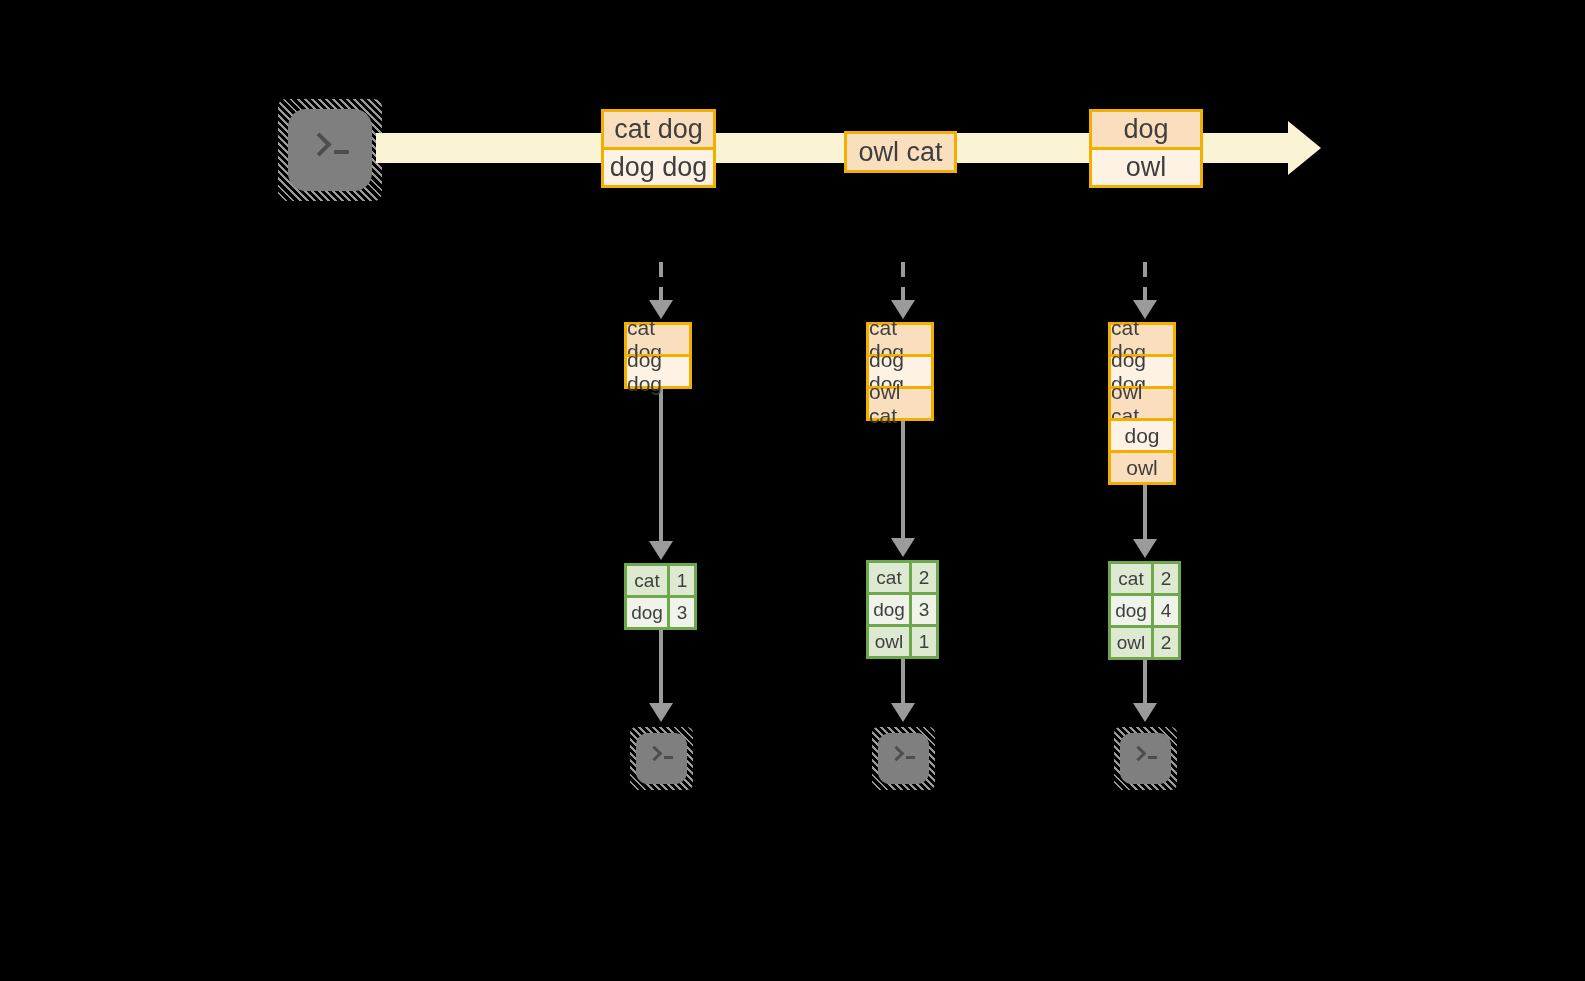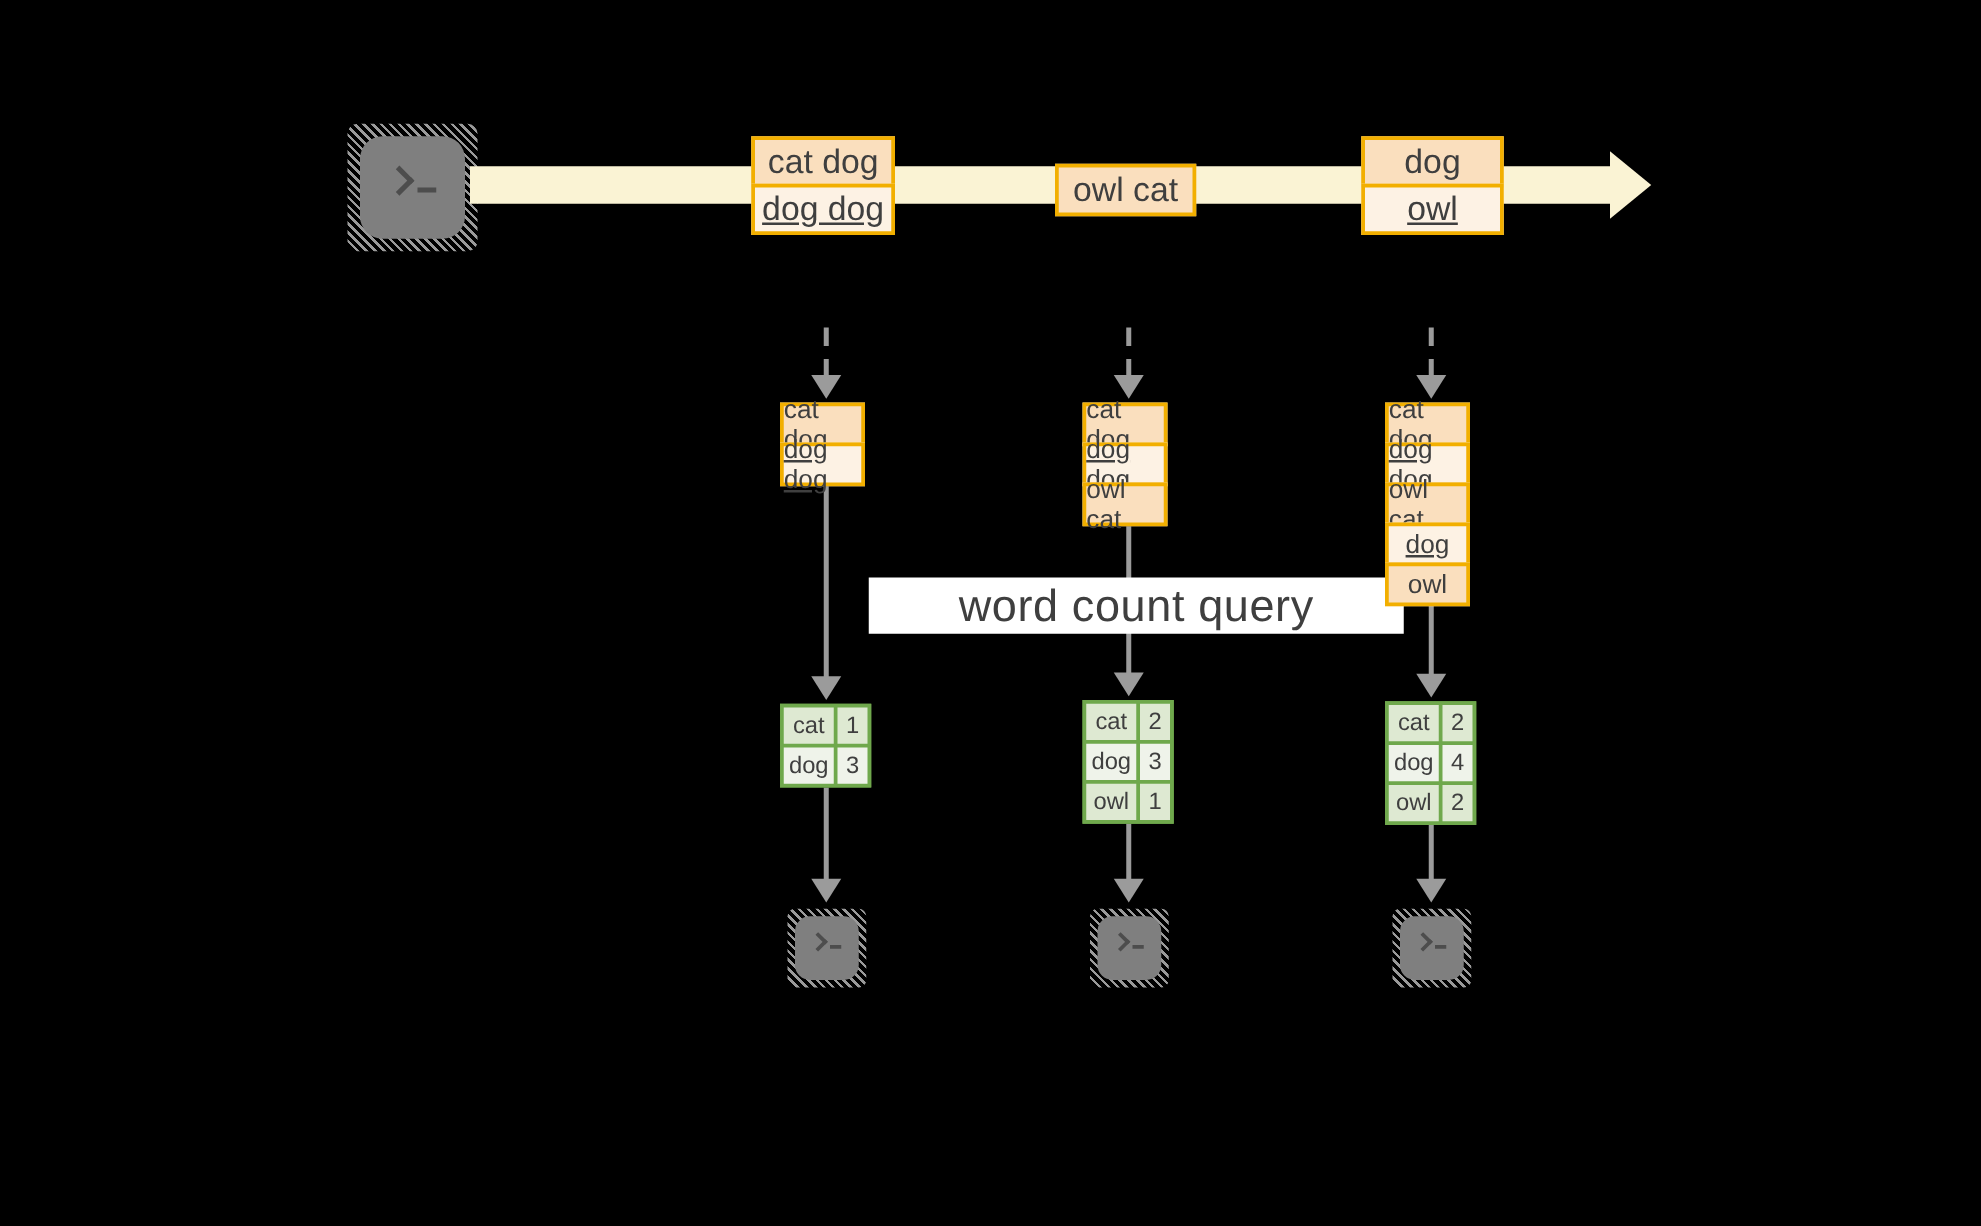--- a/index.html
+++ b/index.html
@@ -34,21 +34,21 @@
     border-left:33px solid var(--stream-band,#faf3d4);}
   
   .ostack{position:absolute;display:flex;flex-direction:column;z-index:3;}
   .orow{
     border:3px solid var(--accent,#f2af00);margin-top:-3px;
     display:flex;align-items:center;justify-content:center;
     color:var(--ink,#3f3f3f);
   }
   .orow:first-child{margin-top:0;}
   .peach{background:var(--peach,#fadfbe);}
-  .cream{background:var(--cream,#fdf2e4);text-decoration:underline;}
+  .cream{background:var(--cream,#fdf2e4);}
   .r35{height:35px;font-size:27px;}
   .r36{height:36px;font-size:27px;}
   .r29{height:29px;font-size:21px;}
   
   .vline{position:absolute;width:4px;background:var(--arrow,#9b9b9b);z-index:1;}
   .vdash{position:absolute;width:4px;z-index:1;
     background:repeating-linear-gradient(180deg,var(--arrow,#9b9b9b) 0 15px,transparent 15px 25px);}
   .vhead{position:absolute;width:0;height:0;z-index:1;
     border-left:12px solid transparent;border-right:12px solid transparent;
     border-top:19px solid var(--arrow,#9b9b9b);}
@@ -115,21 +115,20 @@
     <div class="orow r29 peach">owl cat</div>
   </div>
   <div class="ostack" style="left:1108px;top:322px;width:68px;">
     <div class="orow r29 peach">cat dog</div>
     <div class="orow r29 cream">dog dog</div>
     <div class="orow r29 peach">owl cat</div>
     <div class="orow r29 cream">dog</div>
     <div class="orow r29 peach">owl</div>
   </div>
 
-  <div class="banner">word count query</div>
 
   <div class="vline" style="left:659px;top:389px;height:154px;"></div>
   <div class="vhead" style="left:649px;top:541px;"></div>
   <div class="vline" style="left:901px;top:421px;height:119px;"></div>
   <div class="vhead" style="left:891px;top:538px;"></div>
   <div class="vline" style="left:1143px;top:482px;height:59px;"></div>
   <div class="vhead" style="left:1133px;top:539px;"></div>
 
   <div class="gtable" style="left:624px;top:563px;">
     <div class="gcell glight">cat</div>

